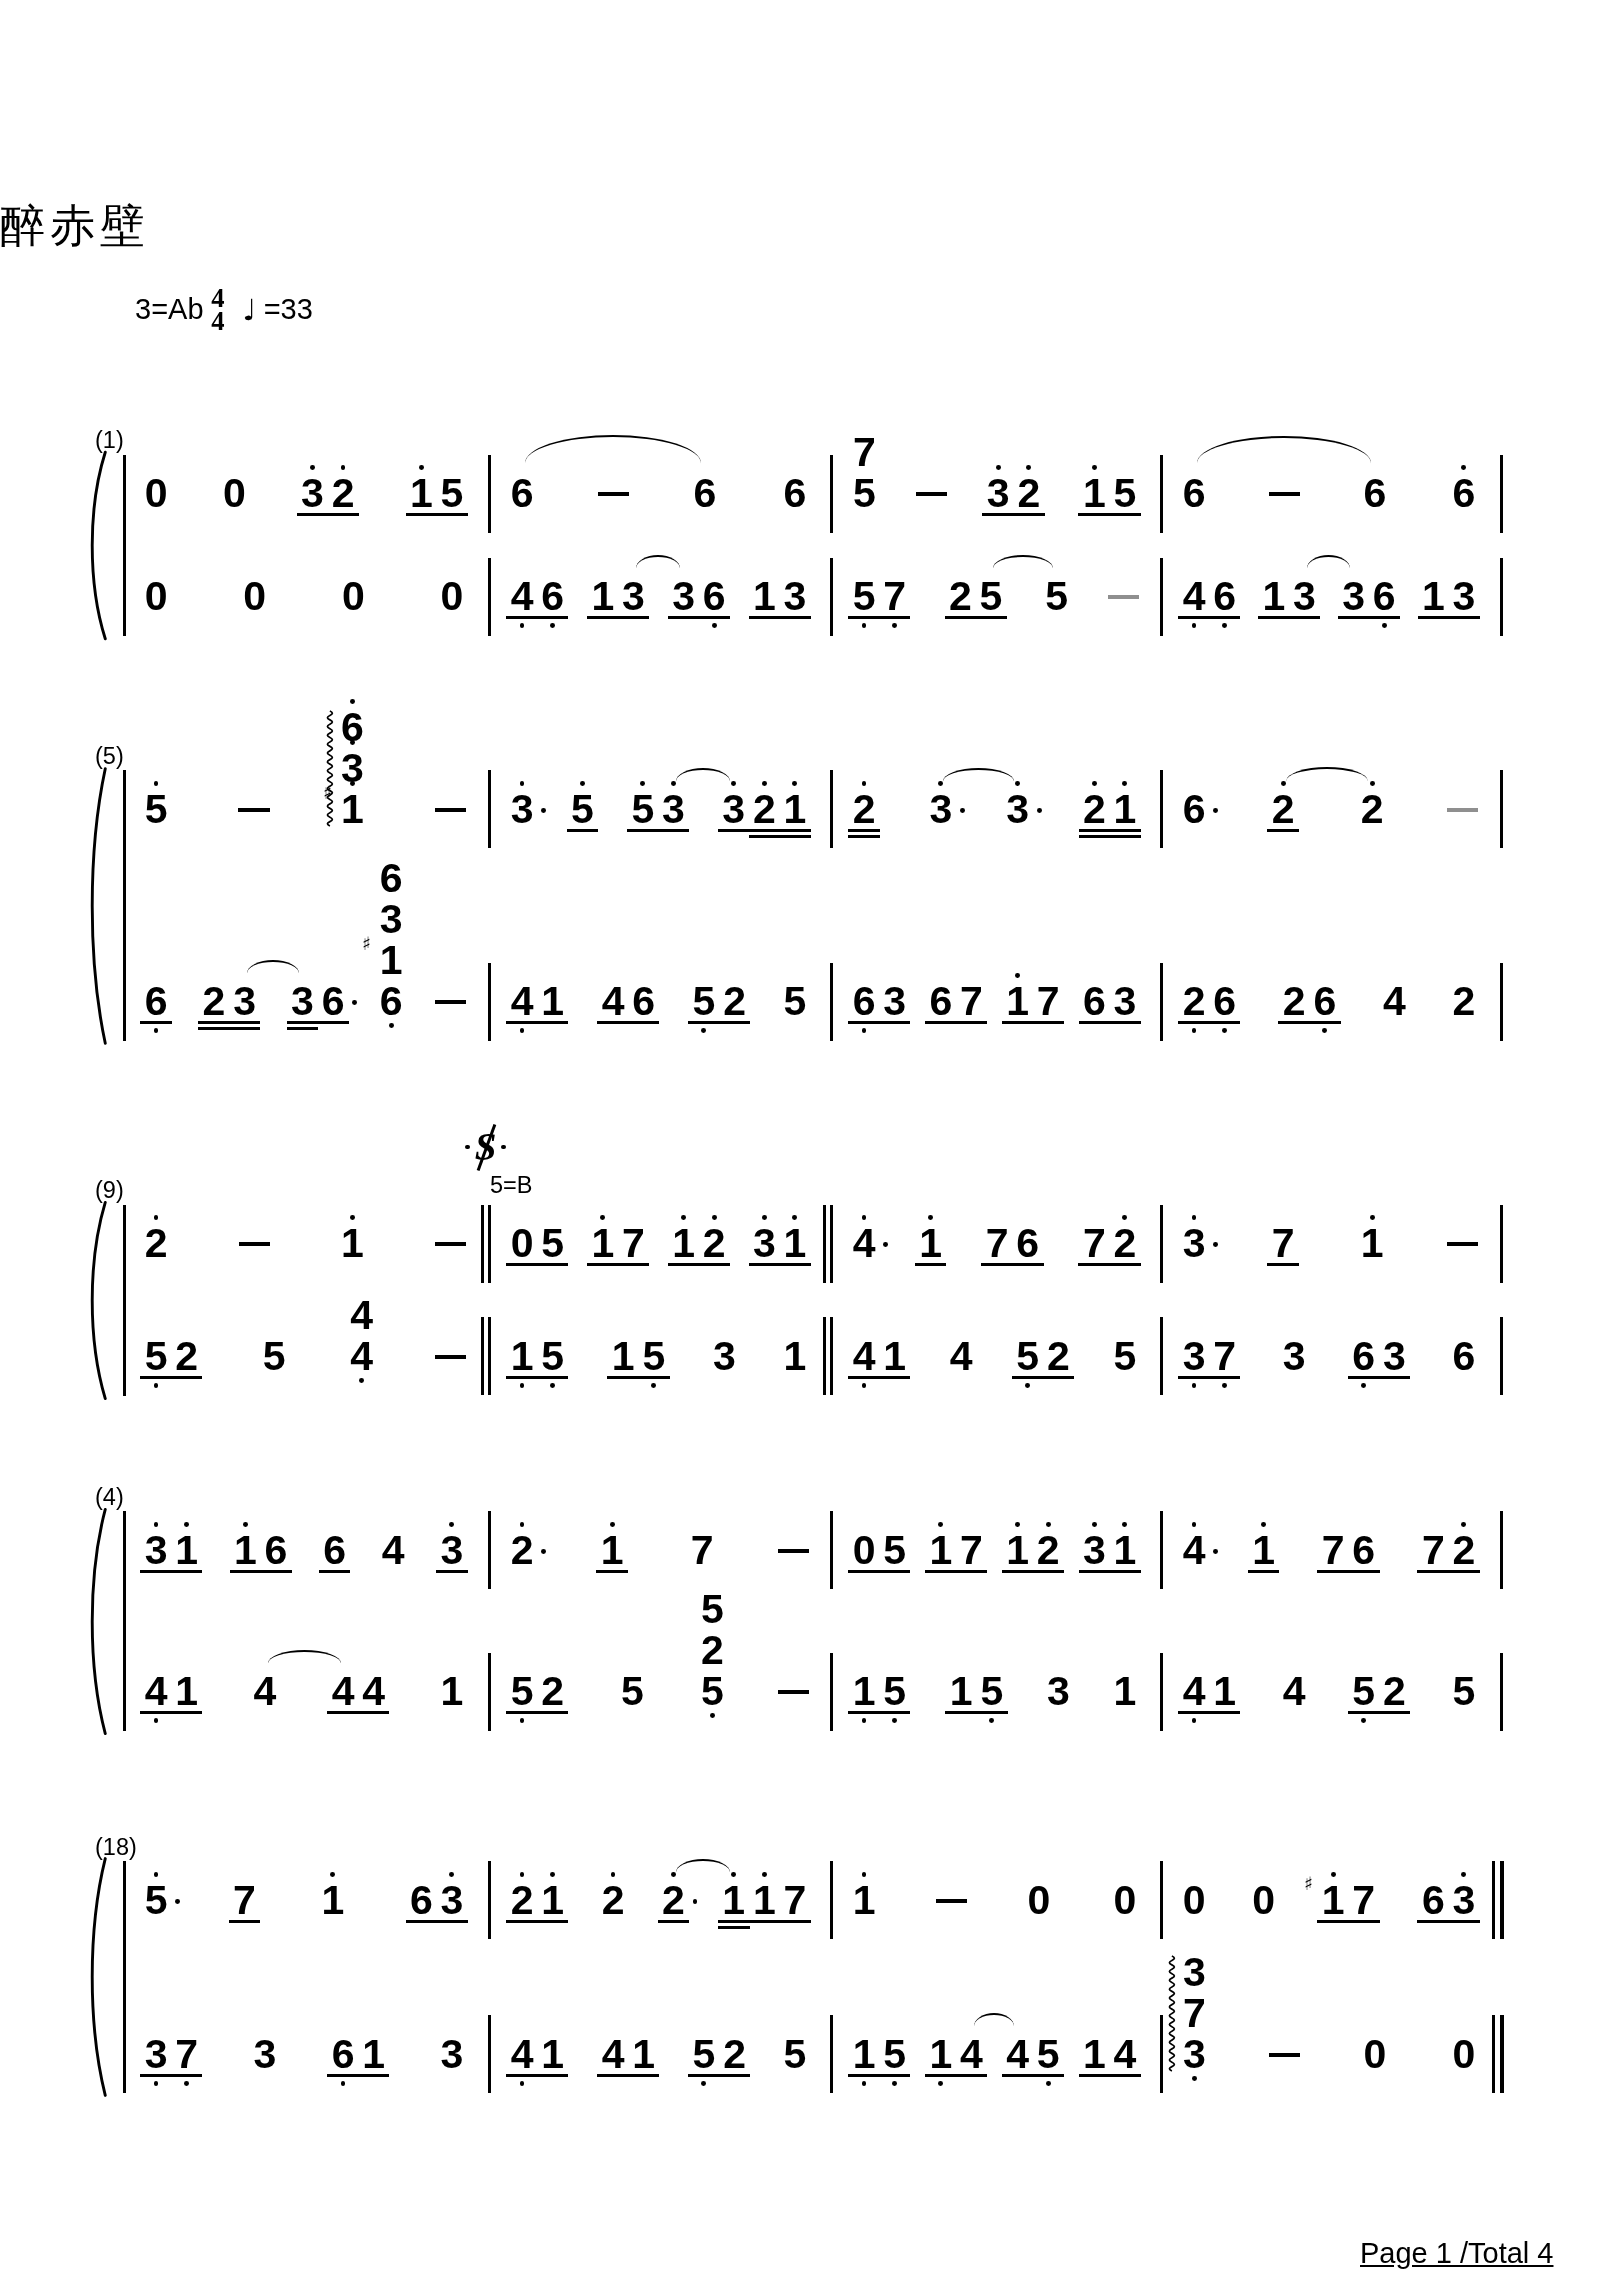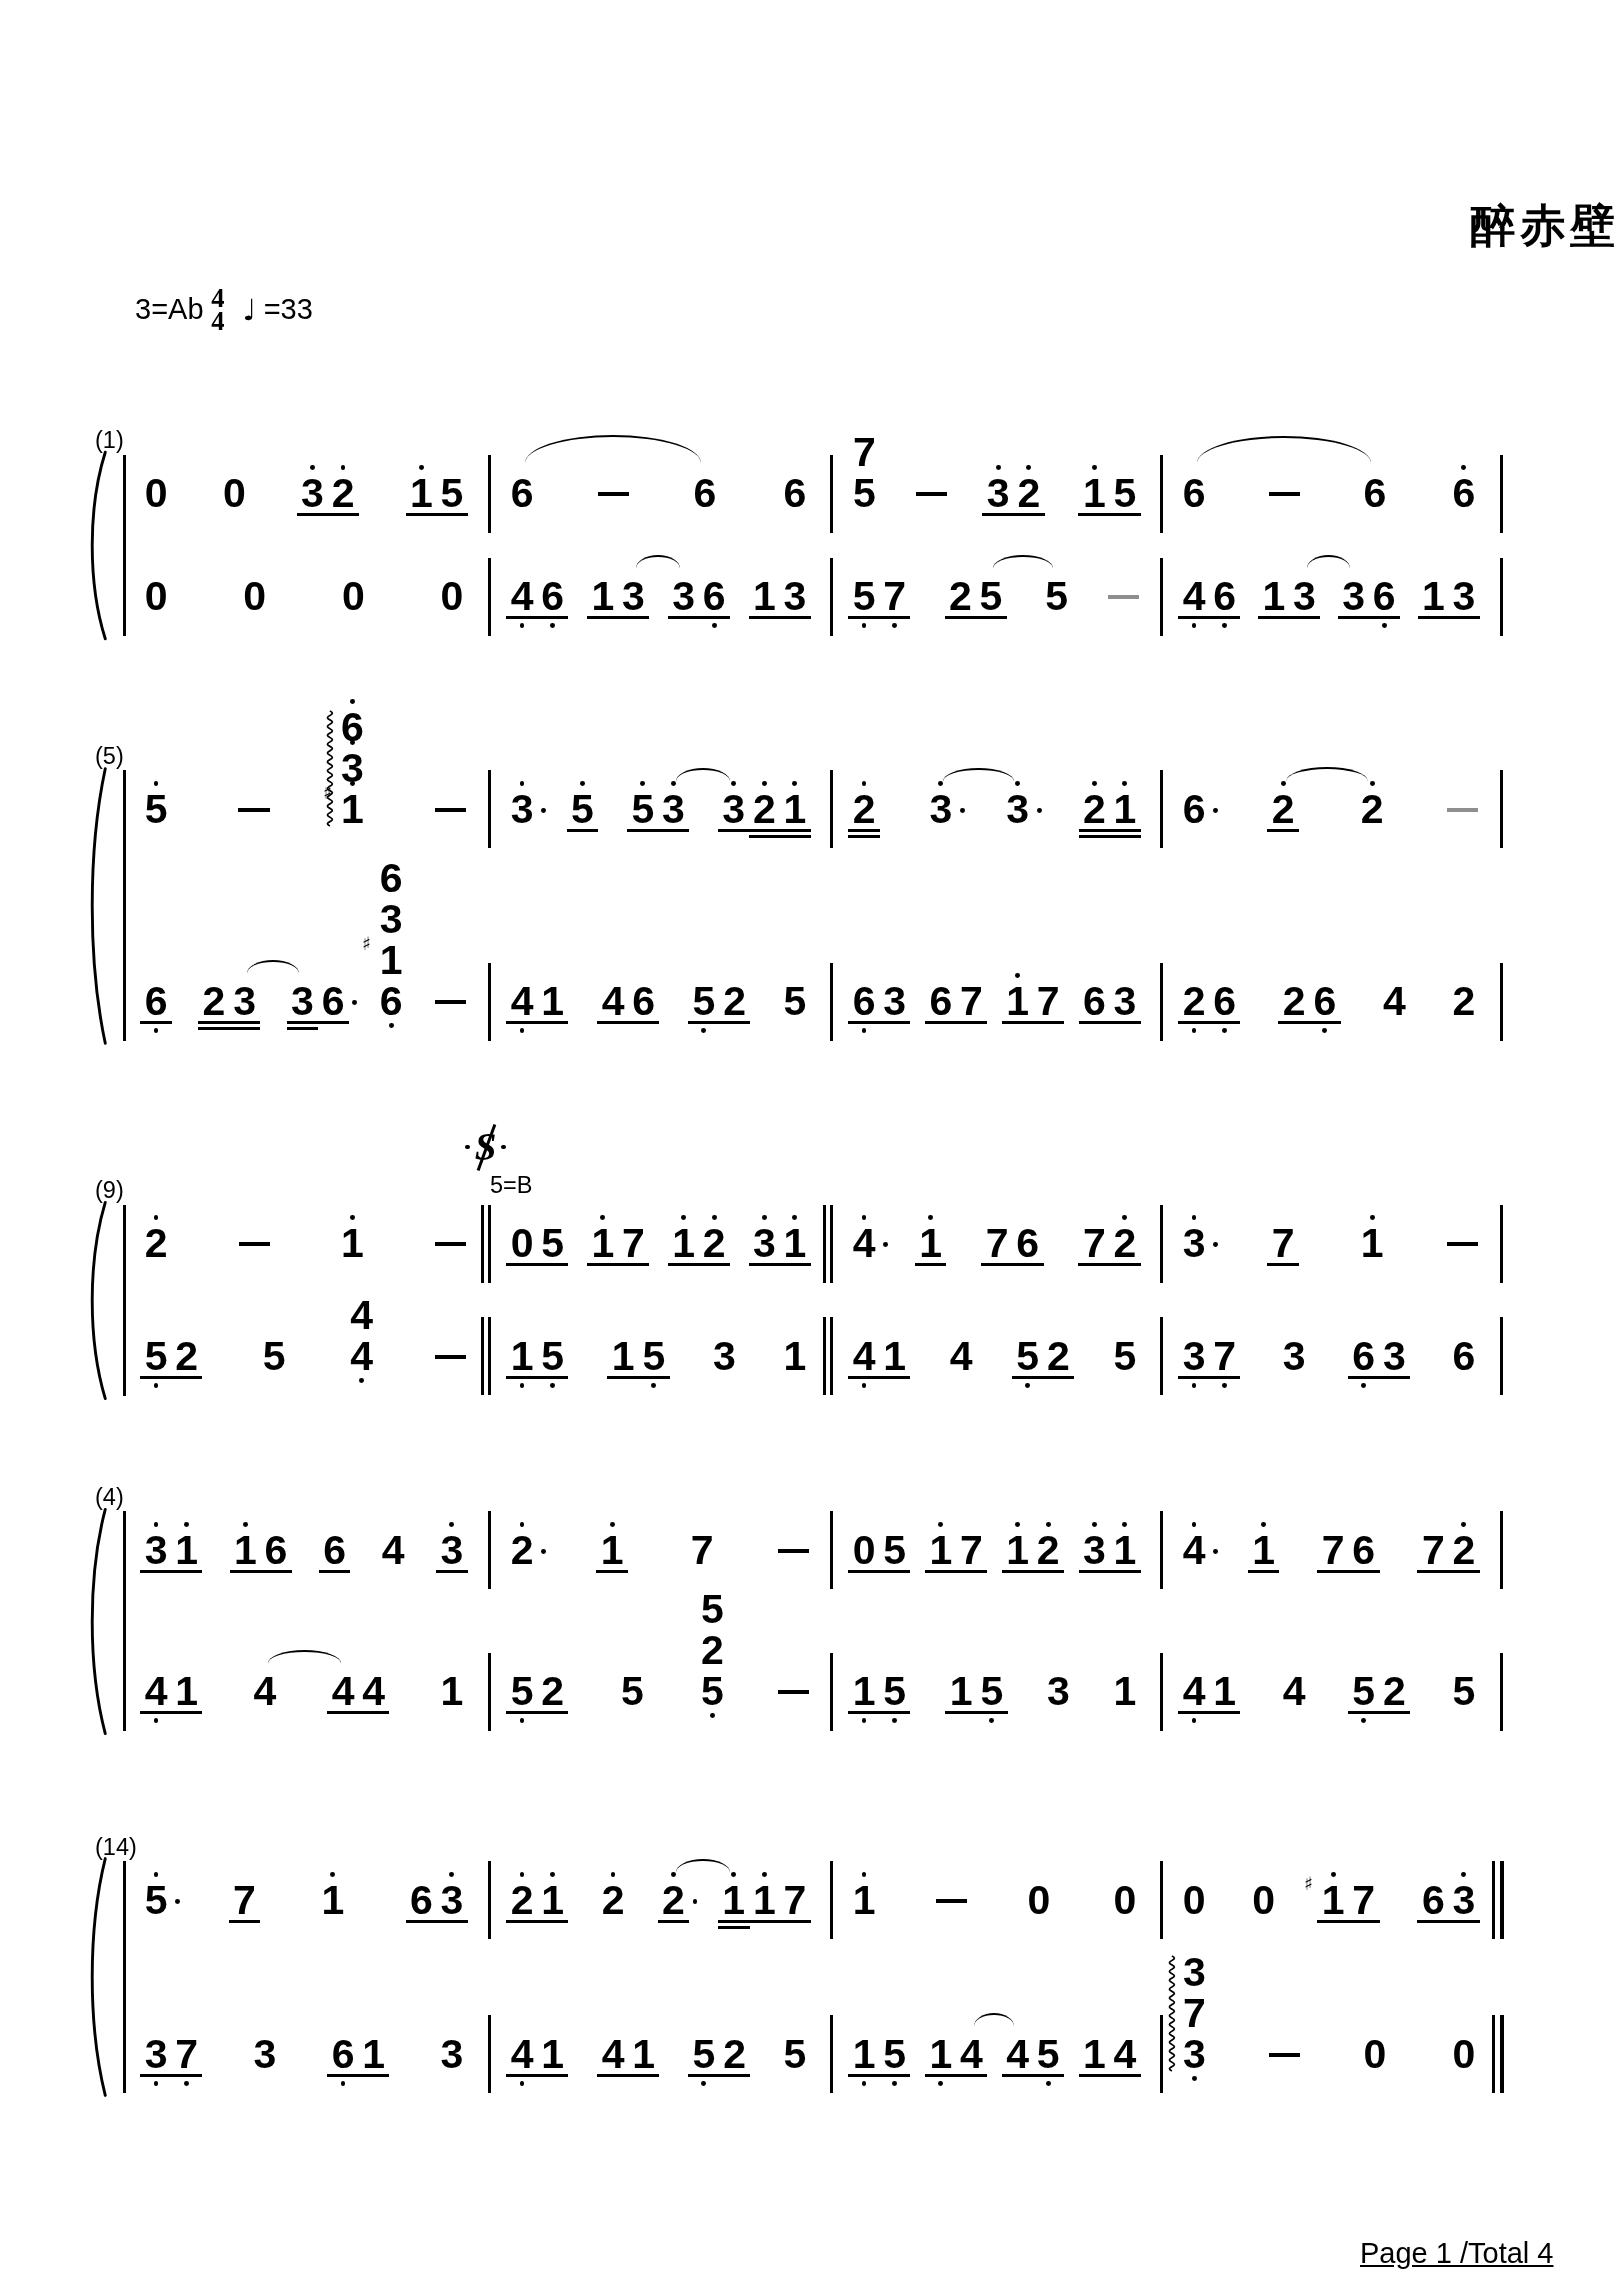--- a/index.html
+++ b/index.html
@@ -1,19 +1,19 @@
 <!DOCTYPE html>
 <html><head>
 <meta charset="utf-8">
 <style>
   html,body{margin:0;padding:0;background:#fff;}
   .page{position:relative;width:1620px;height:2293px;background:#fff;overflow:hidden;
         font-family:"Liberation Sans",sans-serif;color:#000;}
-  .title{position:absolute;left:0;right:0;top:196px;text-align:right;
-         font-size:45px;font-weight:bold;letter-spacing:4.9px;}
+  .title{position:absolute;left:0;right:0;top:196px;text-align:left;
+         font-size:45px;font-weight:normal;letter-spacing:4.9px;}
   .keysig{position:absolute;left:135px;top:287px;display:flex;align-items:center;gap:7.8px;
           font-size:29px;}
   .frac{display:flex;flex-direction:column;text-align:center;line-height:22.5px;
         font-family:"Liberation Serif",serif;font-weight:bold;font-size:26.5px;}
   .qnote{font-family:"DejaVu Sans",sans-serif;font-size:29px;margin-left:9.8px;}
   .marker{position:absolute;font-size:23.5px;}
   .meas{position:absolute;height:35px;display:flex;justify-content:space-between;
         align-items:flex-end;padding:0 7.8px;box-sizing:border-box;}
   .grp{display:flex;align-items:flex-end;gap:2px;}
   .tok{position:relative;display:inline-block;font-size:41px;font-weight:bold;
@@ -719,21 +719,21 @@
         </div>
         <div class="grp">
           <div class="tok"><div class="ul"></div><span class="dg">5</span><div class="ndot" style="bottom: -13.7px;"></div></div>
           <div class="tok"><div class="ul"></div><span class="dg">2</span></div>
         </div>
         <div class="grp">
           <div class="tok"><span class="dg">5</span></div>
         </div>
       </div>
       <div class="bline" style="left: 1500px; top: 1653px; width: 2.9px; height: 78px;"></div>
-      <div class="marker" style="left: 95px; top: 1834px;">(14)</div>
+      <div class="marker" style="left: 95px; top: 1834px;">(18)</div>
       <svg width="29" height="244" class="brace" style="left: 84px; top: 1855px;" viewBox="0 0 30 249">
         <path d="M22 2 C4 74.7 4 174.29999999999998 22 247" fill="none" stroke="#000000" stroke-width="3" stroke-linecap="round"></path>
       </svg>
       <div class="bline" style="left: 123px; top: 1861px; width: 2.9px; height: 232px;"></div>
       <div class="meas" style="left: 134px; top: 1883px; width: 340px;">
         <div class="grp">
           <div class="tok"><span class="dg">5</span><div class="ndot" style="top: -10.8px;"></div><div class="ndot aug"></div></div>
         </div>
         <div class="grp">
           <div class="tok"><div class="ul"></div><span class="dg">7</span></div>

